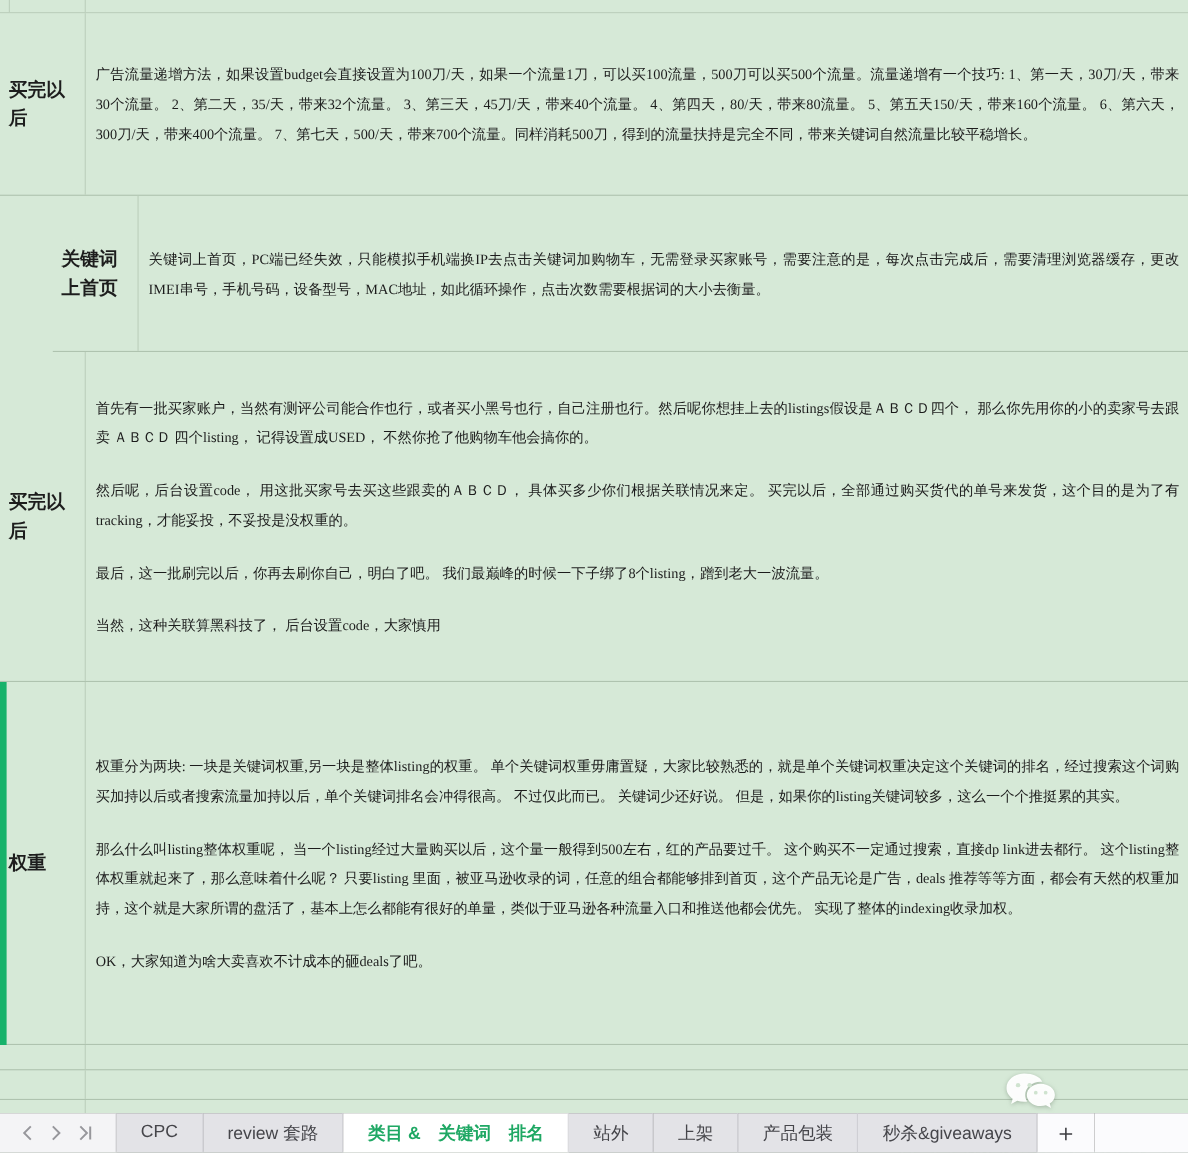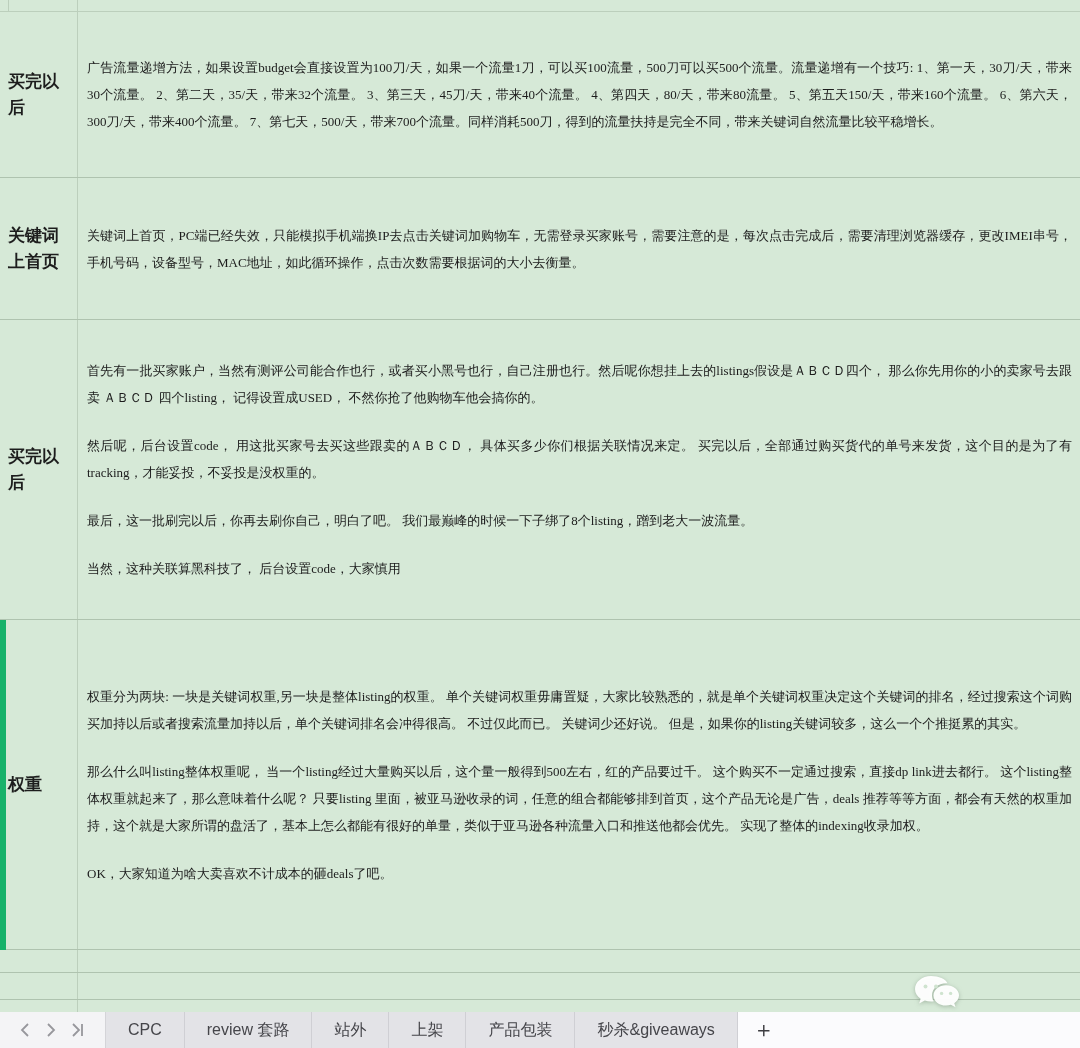--- a/index.html
+++ b/index.html
@@ -22,21 +22,21 @@
     font-weight:bold; font-size:17px; color:#1d1d1d; line-height:26px;
   }
   .content-cell {
     flex:1; display:flex; flex-direction:column; justify-content:center;
     padding:6px 8px 6px 9px; font-size:13px; color:#1c1c1c; line-height:27px;
     text-align:justify;
   }
   .content-cell p + p { margin-top:21px; }
 
   .row-1 { height:166px; }
-  .row-2 { height:142px; }
+  .row-2 { height:142px;margin-left:48px; }
   .row-3 { height:300px; }
   .row-4 { height:330px; }
 
   .empty-row { display:flex; border-bottom:1px solid #afc3af; }
   .empty-row .label-cell { font-weight:normal; }
   .empty-a { height:23px; }
   .empty-b { height:27px; }
   .empty-c { height:12px; border-bottom:none; }
 
   
@@ -177,20 +177,21 @@
       </span>
       <span>
         <svg width="18" height="16" viewBox="0 0 18 16">
             <polyline points="4,2 10,8 4,14" fill="none" stroke="#97979c" stroke-width="1.8"></polyline>
             <line x1="13" y1="2" x2="13" y2="14" stroke="#97979c" stroke-width="1.8"></line>
           </svg>
       </span>
     </div>
     <div class="tab">CPC</div>
     <div class="tab">review 套路</div>
+    <div class="tab active">类目 &amp;　关键词　排名</div>
     <div class="tab">站外</div>
     <div class="tab">上架</div>
     <div class="tab">产品包装</div>
     <div class="tab">秒杀&amp;giveaways</div>
     <div class="tab-add">＋</div>
     <div class="tab-filler"></div>
   </div>
 
 </div>
 

